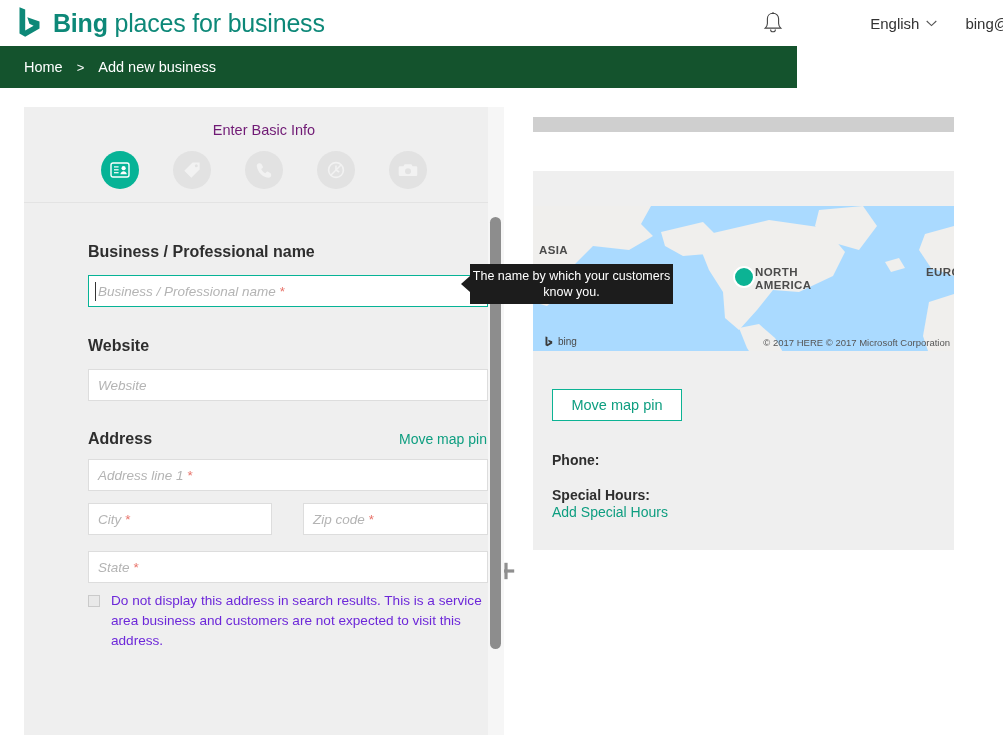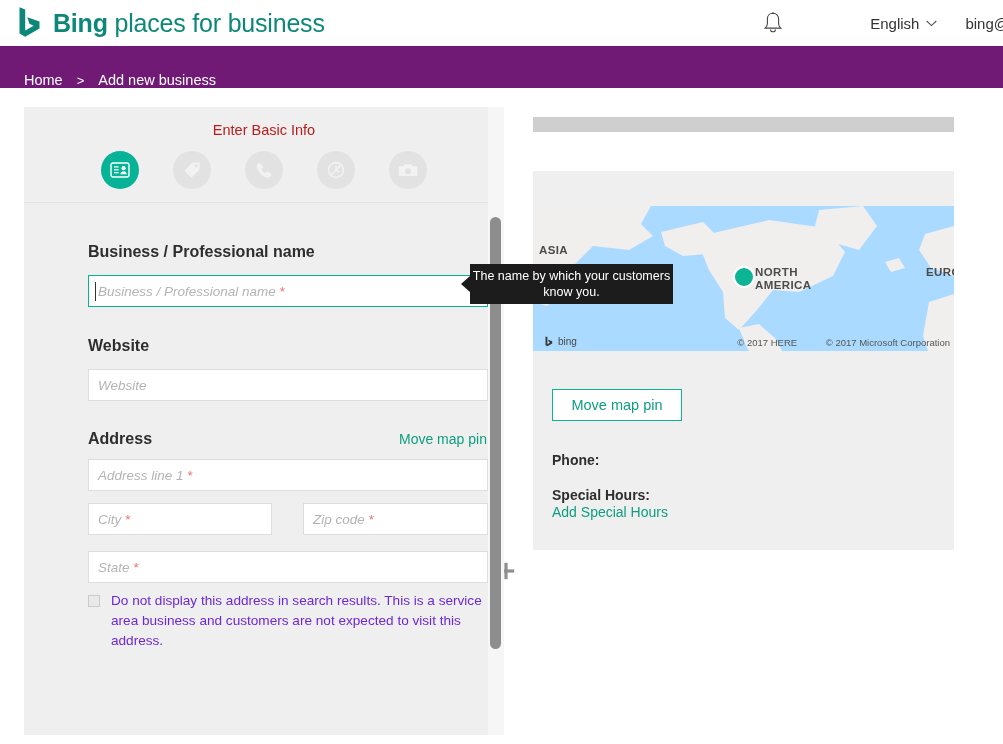--- a/index.html
+++ b/index.html
@@ -24,37 +24,37 @@
   #brand-text .light { font-weight:normal; }
 
   #top-right { position:absolute; right:0px; top:0px; height:46px; display:flex; align-items:center; }
   #bell { width:22px; height:24px; margin-right:50px; }
   #lang { font-size:15px; color:#333; display:flex; align-items:center; margin-right:28px; cursor:default;margin-left:36px; }
   #lang .chev { margin-left:7px; display:inline-block; }
   #acct { font-size:15px; color:#333; margin-right:-6px; white-space:nowrap; }
 
   
   #crumbbar {
-    position:absolute; left:0; top:46px; width:1003px; height:42px;
-    background:#701a75; display:flex; align-items:flex-end;
+    position:absolute; left:0; top:46px; width:797px; height:42px;
+    background:#14532d; display:flex; align-items:center;
   }
   #crumbbar .crumb { color:#ffffff; font-size:14.5px; }
   #crumbbar .home { margin-left:24px; }
   #crumbbar .sep { margin:0 14px; color:#ffffff; font-size:13px; }
 
   
   #leftpanel {
     position:absolute; left:24px; top:107px; width:480px; height:628px;
     background:#efefef;
   }
   #step-head {
     position:absolute; left:0; top:0; width:480px; height:96px;
     background:#efefef; border-bottom:1px solid #e3e3e3;
   }
-  #step-title { text-align:center; font-size:14.5px; color:#b91c1c; padding-top:15px; }
+  #step-title { text-align:center; font-size:14.5px; color:#701a75; padding-top:15px; }
   #steps { display:flex; justify-content:center; align-items:center; gap:34px; margin-top:13px; }
   .step-circle {
     width:38px; height:38px; border-radius:50%;
     background:#e2e2e2; display:flex; align-items:center; justify-content:center;
   }
   .step-circle.active { background:#06b396; }
   .step-circle svg { display:block; }
 
   
   #formbody {
@@ -137,21 +137,21 @@
     position:absolute; color:#4b4b4b; font-size:11.5px; font-weight:bold;
     letter-spacing:0.4px; line-height:13px; pointer-events:none;
   }
   #pin {
     position:absolute; left:200px; top:60px; width:22px; height:22px;
     border-radius:50%; background:#0cb394; border:2px solid #ffffff;
   }
   #map-attr {
     position:absolute; right:4px; bottom:3px; font-size:9.5px; color:#555; white-space:nowrap;
   }
-  #map-attr span { margin-left:26px; }
+  #map-attr span { margin-left:0; }
   #bing-badge {
     position:absolute; left:12px; bottom:4px; display:flex; align-items:center;
     font-size:10px; color:#4a4a4a;
   }
   #btn-movepin {
     position:absolute; left:19px; top:218px; width:130px; height:32px;
     border:1px solid #0cb394; background:#ffffff; color:#0e9e80;
     font-size:14.5px; display:flex; align-items:center; justify-content:center; cursor:pointer;
   }
   #lbl-phone { position:absolute; left:19px; top:281px; font-size:14px; font-weight:bold; color:#2e2e2e; }

